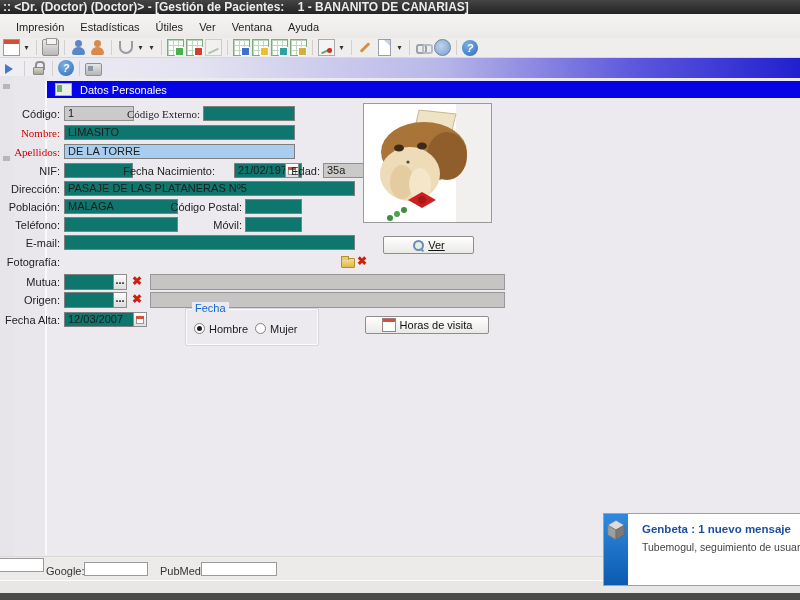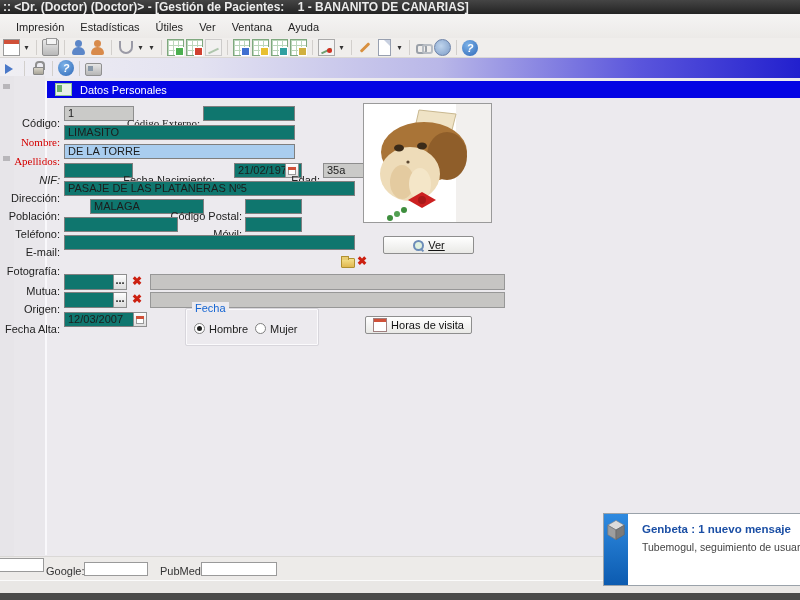--- a/index.html
+++ b/index.html
@@ -70,21 +70,21 @@
   .leftstrip .m1,.leftstrip .m2{position:absolute;left:3px;width:7px;height:5px;background:#B8B6BA;}
   .leftstrip .m1{top:8px;} .leftstrip .m2{top:80px;}
   .vline{position:absolute;left:45px;top:81px;width:2px;height:474px;background:#F9F8FB;}
   .midstrip{position:absolute;left:14px;top:76px;width:31px;height:479px;background:#E9E7EB;}
   
   .sechdr{position:absolute;left:47px;top:81px;width:753px;height:17px;background:#0404E4;
     color:#fff;display:flex;align-items:center;padding-left:8px;box-sizing:border-box;}
   .sechdr .ic{width:15px;height:11px;background:#E8F0E8;border:1px solid #90C890;margin-right:8px;position:relative;}
   .sechdr .ic::before{content:"";position:absolute;left:1px;top:1px;width:5px;height:7px;background:#6AAE6A;}
   
-  .lbl{position:absolute;height:14px;text-align:right;color:#222;white-space:nowrap;margin-top:9px;}
+  .lbl{position:absolute;height:14px;text-align:right;color:#222;white-space:nowrap;}
   .lbl.red{color:#D40000;font-family:Liberation Serif, serif;}
   .fld{position:absolute;height:15px;background:#0f766e;border:1px solid #7F7F7F;box-sizing:border-box;
     line-height:13px;padding-left:3px;white-space:nowrap;overflow:hidden;}
   .fld.ro{background:#CACAC8;border-color:#8E8E8E;}
   .fld.longro{background:#C6C5C3;border-color:#979797;}
   .fld.sel{background:#A9CDEF;}
   .btn-cal{position:absolute;width:14px;height:15px;background:linear-gradient(#FDFDFD,#DEDEDE);
     border:1px solid #8E8E8E;box-sizing:border-box;}
   .btn-cal::before{content:"";position:absolute;left:2px;top:3px;right:2px;bottom:2px;background:#fff;border:1px solid #999;}
   .btn-cal::after{content:"";position:absolute;left:2px;top:3px;right:2px;height:3px;background:#D05038;}
@@ -204,33 +204,33 @@
   <div class="fld ro" style="left:64px;top:106px;width:70px;">1</div>
   <span class="lbl" style="left:120px;top:108px;width:80px;font-family:Liberation Serif, serif;">Código Externo:</span>
   <div class="fld" style="left:203px;top:106px;width:92px;"></div>
 
   <span class="lbl red" style="left:0;top:127px;width:60px;">Nombre:</span>
   <div class="fld" style="left:64px;top:125px;width:231px;">LIMASITO</div>
 
   <span class="lbl red" style="left:0;top:146px;width:60px;">Apellidos:</span>
   <div class="fld sel" style="left:64px;top:144px;width:231px;">DE LA TORRE</div>
 
-  <span class="lbl" style="left:0;top:165px;width:60px;font-style:italic;">NIF:</span>
+  <span class="lbl" style="left:0;top:165px;width:60px;">NIF:</span>
   <div class="fld" style="left:64px;top:163px;width:69px;"></div>
   <span class="lbl" style="left:100px;top:165px;width:115px;">Fecha Nacimiento:</span>
   <div class="fld" style="left:234px;top:163px;width:68px;">21/02/1972</div>
   <span class="btn-cal" style="left:285px;top:163px;"></span>
   <span class="lbl" style="left:272px;top:165px;width:48px;">Edad:</span>
   <div class="fld ro" style="left:323px;top:163px;width:46px;">35a</div>
 
   <span class="lbl" style="left:0;top:183px;width:60px;">Dirección:</span>
   <div class="fld" style="left:64px;top:181px;width:291px;">PASAJE DE LAS PLATANERAS Nº5</div>
 
   <span class="lbl" style="left:0;top:201px;width:60px;">Población:</span>
-  <div class="fld" style="left:64px;top:199px;width:114px;margin-left:26px;">MALAGA</div>
+  <div class="fld" style="left:64px;top:199px;width:114px;">MALAGA</div>
   <span class="lbl" style="left:160px;top:201px;width:82px;">Código Postal:</span>
   <div class="fld" style="left:245px;top:199px;width:57px;"></div>
 
   <span class="lbl" style="left:0;top:219px;width:60px;">Teléfono:</span>
   <div class="fld" style="left:64px;top:217px;width:114px;"></div>
   <span class="lbl" style="left:160px;top:219px;width:82px;">Móvil:</span>
   <div class="fld" style="left:245px;top:217px;width:57px;"></div>
 
   <span class="lbl" style="left:0;top:237px;width:60px;">E-mail:</span>
   <div class="fld" style="left:64px;top:235px;width:291px;"></div>
@@ -255,21 +255,21 @@
   <div class="fld" style="left:64px;top:312px;width:70px;">12/03/2007</div>
   <span class="btn-cal" style="left:133px;top:312px;"></span>
 
   <div class="groupbox"></div>
   <span class="grouplabel">Fecha</span>
   <span class="radio on" style="left:194px;top:323px;"></span>
   <span class="radiolbl" style="left:209px;top:323px;">Hombre</span>
   <span class="radio" style="left:255px;top:323px;"></span>
   <span class="radiolbl" style="left:270px;top:323px;">Mujer</span>
 
-  <div class="btn" style="left:365px;top:316px;width:107px;height:18px;">
+  <div class="btn" style="left:365px;top:316px;width:124px;height:18px;">
     <span class="minical"></span>
     <span>Horas de visita</span>
   </div>
 
   <div class="photobox">
     <svg width="127" height="118" viewBox="0 0 127 118">
       <rect x="0" y="0" width="127" height="118" fill="#ffffff"></rect>
       <rect x="92" y="0" width="35" height="118" fill="#F2F0EE"></rect>
       <polygon points="55,6 92,10 86,34 50,28" fill="#EFE3C6" stroke="#C9B890" stroke-width="1"></polygon>
       <ellipse cx="60" cy="48" rx="43" ry="30" fill="#A97437"></ellipse>

